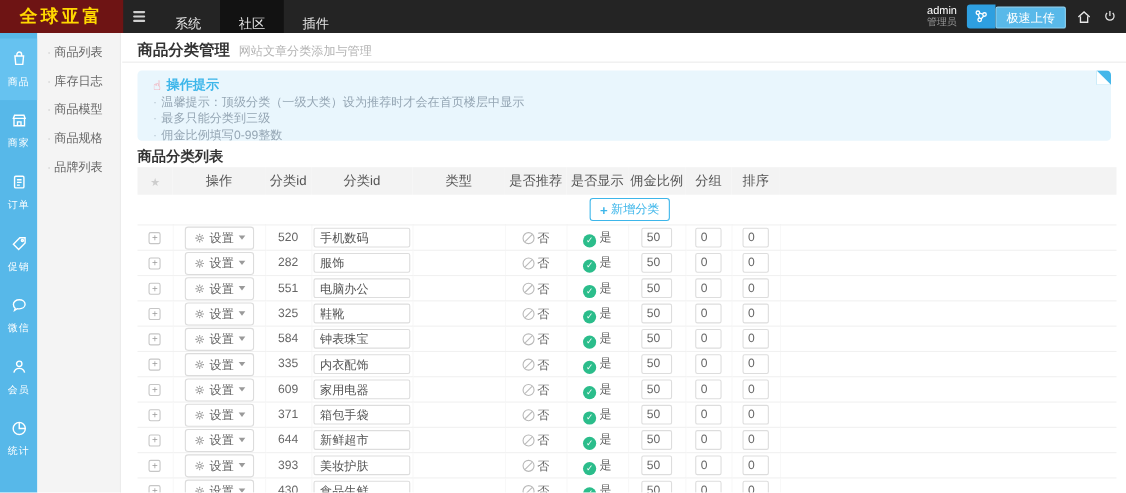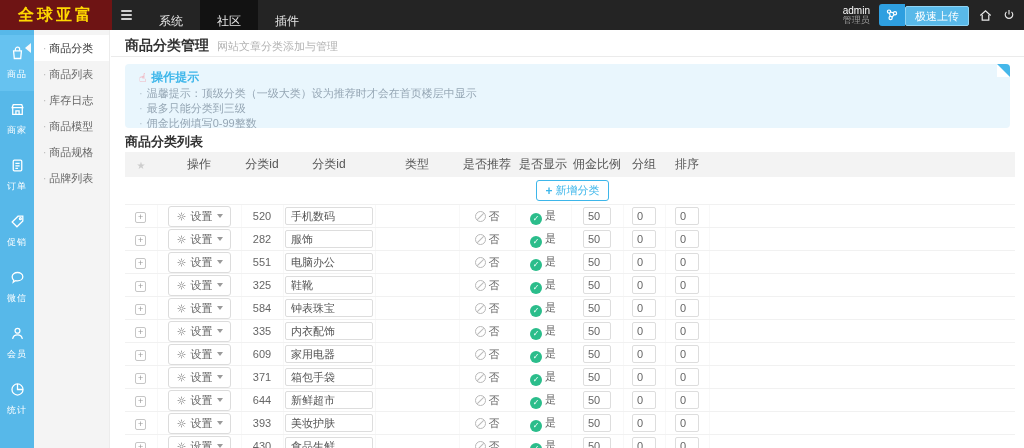--- a/index.html
+++ b/index.html
@@ -179,23 +179,20 @@
       <div class="side-item">
     <span class="ico"><svg width="17" height="17" viewBox="0 0 16 16" fill="none" stroke="#fff" stroke-width="1.2">
             <circle cx="8" cy="8" r="5.2"></circle>
             <path d="M8 2.8V8h5.2"></path>
           </svg></span>
     <span class="lbl">统计</span>
   </div>
     </div>
 
   <div class="submenu">
-      <div class="submenu-item active">
-    <span class="dot">·</span><span class="txt">商品分类</span>
-  </div>
       <div class="submenu-item">
     <span class="dot">·</span><span class="txt">商品列表</span>
   </div>
       <div class="submenu-item">
     <span class="dot">·</span><span class="txt">库存日志</span>
   </div>
       <div class="submenu-item">
     <span class="dot">·</span><span class="txt">商品模型</span>
   </div>
       <div class="submenu-item">

